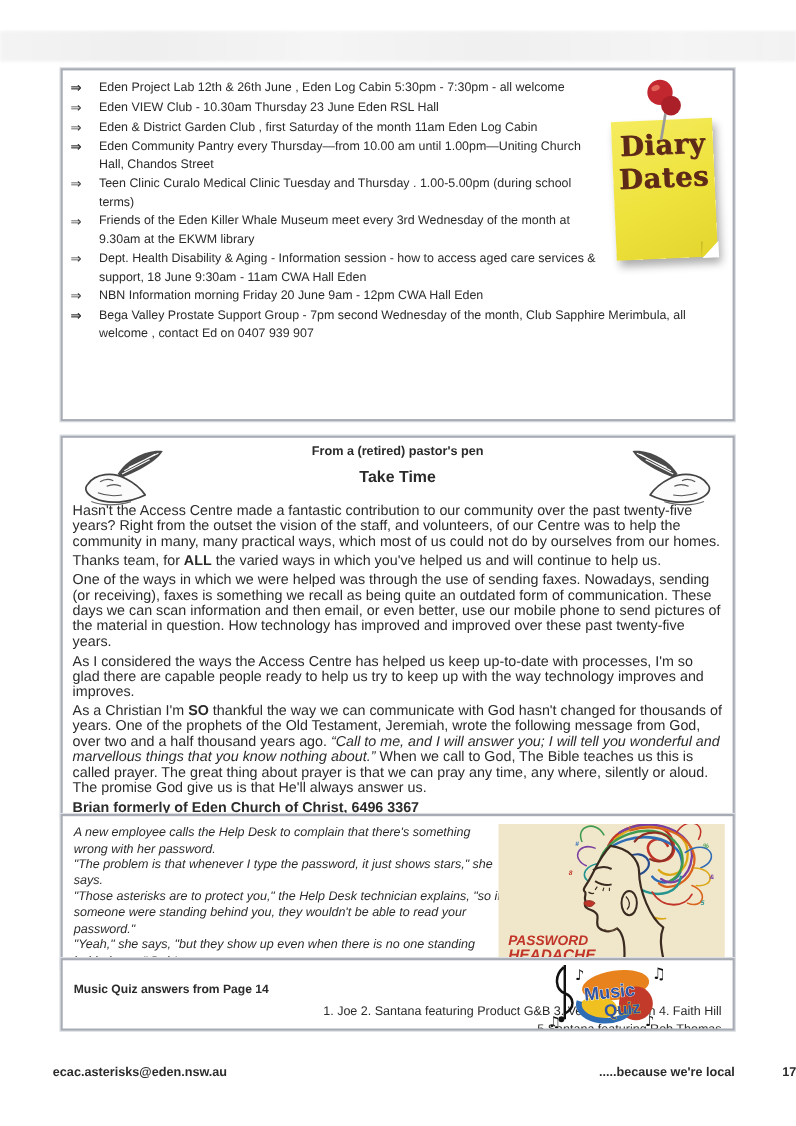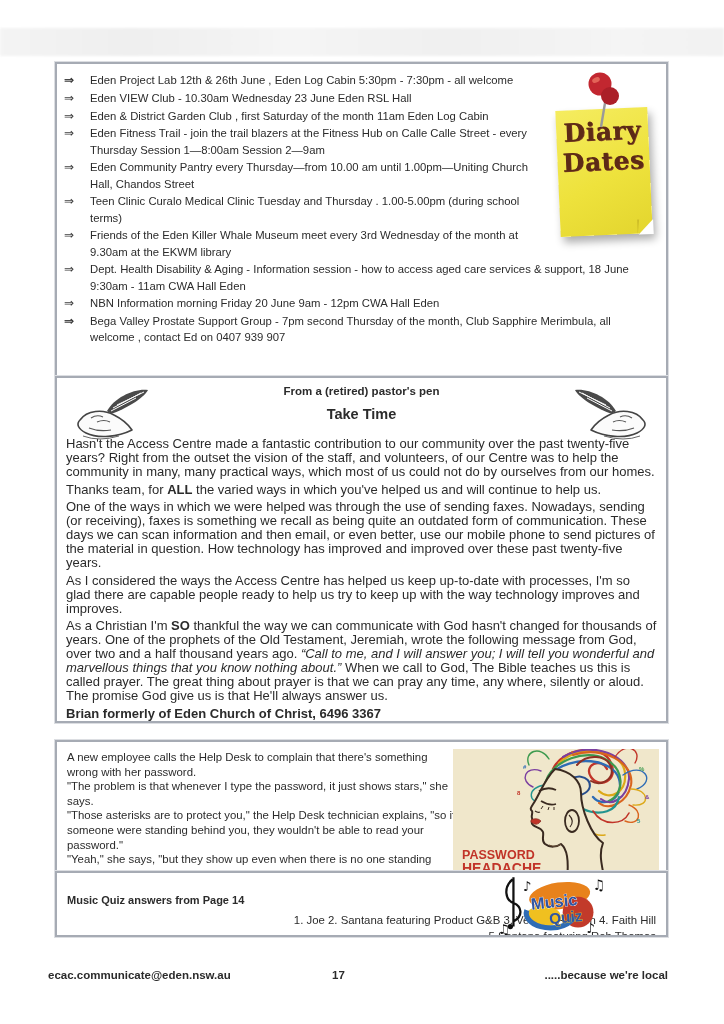--- a/index.html
+++ b/index.html
@@ -44,44 +44,44 @@
     text-shadow:.6px .6px 0 #7c4026;letter-spacing:.5px;
   }
   .pushpin{position:absolute;left:26px;top:-2px;}
   .diary-list{list-style:none;margin:0;padding:0;}
   .diary-list li{
     position:relative;padding-left:28px;font-size:11.3px;line-height:16.3px;
     margin-bottom:1.4px;
   }
   .arr{position:absolute;left:2px;top:0;font-size:12px;color:#3d3d3d;}
   
-  #pastor-box{top:376px;height:347px;padding:7px 9px;}
+  #pastor-box{top:396px;height:347px;padding:7px 9px;}
   .pastor-header{text-align:center;font-weight:bold;font-size:11.5px;}
   .pastor-title{text-align:center;font-weight:bold;font-size:14.5px;margin-top:9px;}
   .quill{position:absolute;top:8px;width:80px;height:58px;}
   .quill.left{left:16px;}
   .quill.right{right:16px;transform:scaleX(-1);}
   .pastor-body{margin-top:15px;}
   .pastor-body p{margin:0 0 3.5px;font-size:13px;line-height:14px;}
   .seg-b{font-weight:bold;}
   .seg-i{font-style:italic;}
   
-  #joke-box{top:740px;height:141px;padding:8px 10px;}
+  #joke-box{top:740px;height:141px;padding:8px 10px;font-style:italic;}
   .joke-text{width:392px;}
   .joke-text p{margin:0;font-size:11.4px;line-height:14.6px;}
   .joke-img{position:absolute;right:7px;top:7px;width:206px;height:132px;}
   
   #quiz-box{top:871px;height:66px;padding:21px 10px;}
   .quiz-title{font-weight:bold;font-size:11px;}
   .quiz-answers{font-size:11.4px;line-height:15.5px;margin-top:7px;text-align:right;}
   .quiz-logo{position:absolute;right:52px;top:2px;width:118px;height:60px;}
   
   .page-footer{position:absolute;left:0;top:969px;width:724px;height:20px;font-size:11.5px;}
   .footer-left{position:absolute;left:48px;font-weight:bold;}
-  .footer-center{position:absolute;left:0;width:593px;text-align:center;font-weight:bold;margin-left:42px;}
+  .footer-center{position:absolute;left:0;width:724px;text-align:right;font-weight:bold;}
   .footer-right{position:absolute;right:56px;font-weight:bold;}
 </style>
 </head>
 <body>
 
 <div class="scan-band"></div>
 
 <div class="box" id="diary-box">
   <div class="note-float">
     <div class="sticky-note">
@@ -94,30 +94,30 @@
       <path d="M27 34 L23 58" stroke="#9a9a9a" stroke-width="2.4" fill="none"></path>
       <circle cx="22" cy="15" r="11.5" fill="#c22730"></circle>
       <circle cx="32" cy="27" r="9" fill="#ab1f28"></circle>
       <ellipse cx="18" cy="11" rx="4" ry="2.6" fill="#e9705f" opacity="0.85" transform="rotate(-25 18 11)"></ellipse>
     </svg>
   </div>
 
   <ul class="diary-list">
     <li><span class="arr">⇒</span></li>
     <li><span class="arr">⇒</span><span>Eden Project Lab  12th &amp; 26th June , Eden Log Cabin 5:30pm - 7:30pm - all welcome</span></li>
-    <li><span class="arr">⇒</span><span>Eden VIEW Club - 10.30am Wednesday 23 June  Eden RSL Hall</span></li>
+    <li><span class="arr">⇒</span><span>Eden VIEW Club - 10.30am Thursday 23 June  Eden RSL Hall</span></li>
     <li><span class="arr">⇒</span><span>Eden &amp; District Garden Club , first Saturday of the month 11am Eden Log Cabin</span></li>
-    <li><span class="arr">⇒</span><span>Eden Fitness Trail - join the trail blazers at the Fitness Hub on Calle Calle Street - every  Thursday Session 1—8:00am  Session 2—9am</span></li>
+    <li><span class="arr">⇒</span></li>
     <li><span class="arr">⇒</span><span>Eden Community Pantry every Thursday—from 10.00 am until 1.00pm—Uniting Church Hall, Chandos Street</span></li>
     <li><span class="arr">⇒</span><span>Teen Clinic Curalo Medical Clinic   Tuesday and Thursday . 1.00-5.00pm (during school terms)</span></li>
     <li><span class="arr">⇒</span><span>Friends of the Eden Killer Whale Museum meet every 3rd Wednesday of the month  at 9.30am at the EKWM library</span></li>
     <li><span class="arr">⇒</span><span>Dept. Health Disability &amp; Aging - Information session - how to access aged care services &amp; support, 18 June 9:30am - 11am CWA Hall Eden</span></li>
     <li><span class="arr">⇒</span><span>NBN Information morning  Friday 20 June 9am - 12pm CWA Hall Eden</span></li>
     <li><span class="arr">⇒</span></li>
-    <li><span class="arr">⇒</span><span>Bega Valley Prostate Support Group -  7pm second Thursday of the month, Club Sapphire Merimbula, all welcome , contact Ed on 0407 939 907</span></li>
+    <li><span class="arr">⇒</span><span>Bega Valley Prostate Support Group -  7pm second Wednesday of the month, Club Sapphire Merimbula, all welcome , contact Ed on 0407 939 907</span></li>
   </ul>
 
 </div>
 
 <div class="box" id="pastor-box">
   <svg class="quill left" viewBox="0 0 80 58">
     <path d="M34 25 C 42 11 62 2 75 4 C 70 13 52 23 38 28 Z" fill="#4a4a4a"></path>
     <path d="M40 22 L68 7 M38 25 L63 12 M44 19 L71 6" stroke="#ffffff" stroke-width="1" fill="none"></path>
     <path d="M36 27 L26 37" stroke="#333" stroke-width="1.6" fill="none"></path>
     <path d="M7 34 C 14 24 30 23 41 29 C 49 33 55 38 59 44 C 45 51 25 53 13 47 C 5 43 3 38 7 34 Z" fill="#fbfbfb" stroke="#444" stroke-width="1.6" stroke-linejoin="round"></path>
@@ -219,15 +219,15 @@
       <text x="88" y="56" font-size="13">♪</text>
       <text x="2" y="57" font-size="13">♫</text>
     </g>
     <text x="34" y="31" transform="rotate(-6 60 26)" font-family="Liberation Sans, sans-serif" font-weight="bold" font-size="16" fill="#2f55a4" stroke="#ffffff" stroke-width="0.7" paint-order="stroke">Music</text>
     <text x="52" y="47" transform="rotate(-6 60 44)" font-family="Liberation Sans, sans-serif" font-weight="bold" font-size="15" fill="#2f55a4" stroke="#f0c020" stroke-width="0.7" paint-order="stroke">Quiz</text>
   </svg>
 </div>
 
 <div class="page-footer">
   <span class="footer-center">17</span>
-  <span class="footer-left">ecac.communicate@eden.nsw.au</span>
+  <span class="footer-left">ecac.asterisks@eden.nsw.au</span>
   <span class="footer-right">.....because we're local</span>
 </div>
 
 </body></html>

